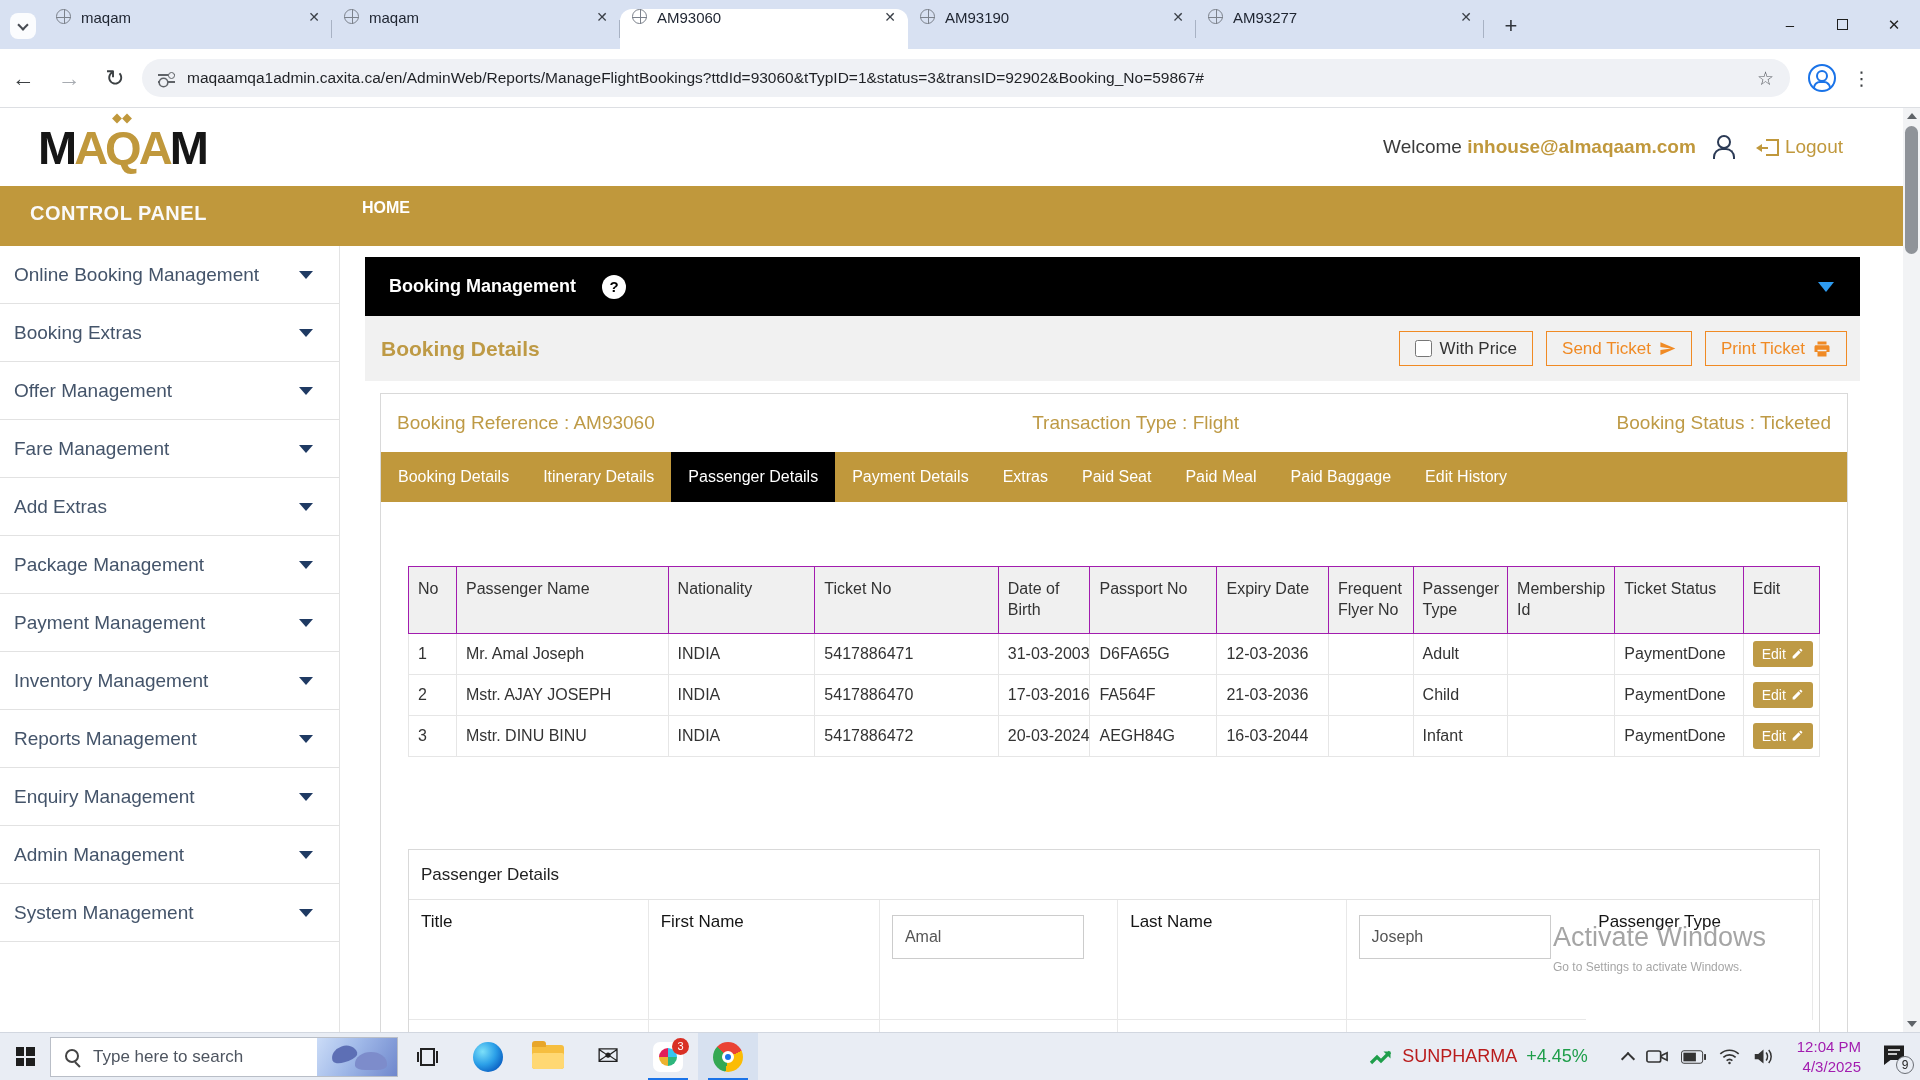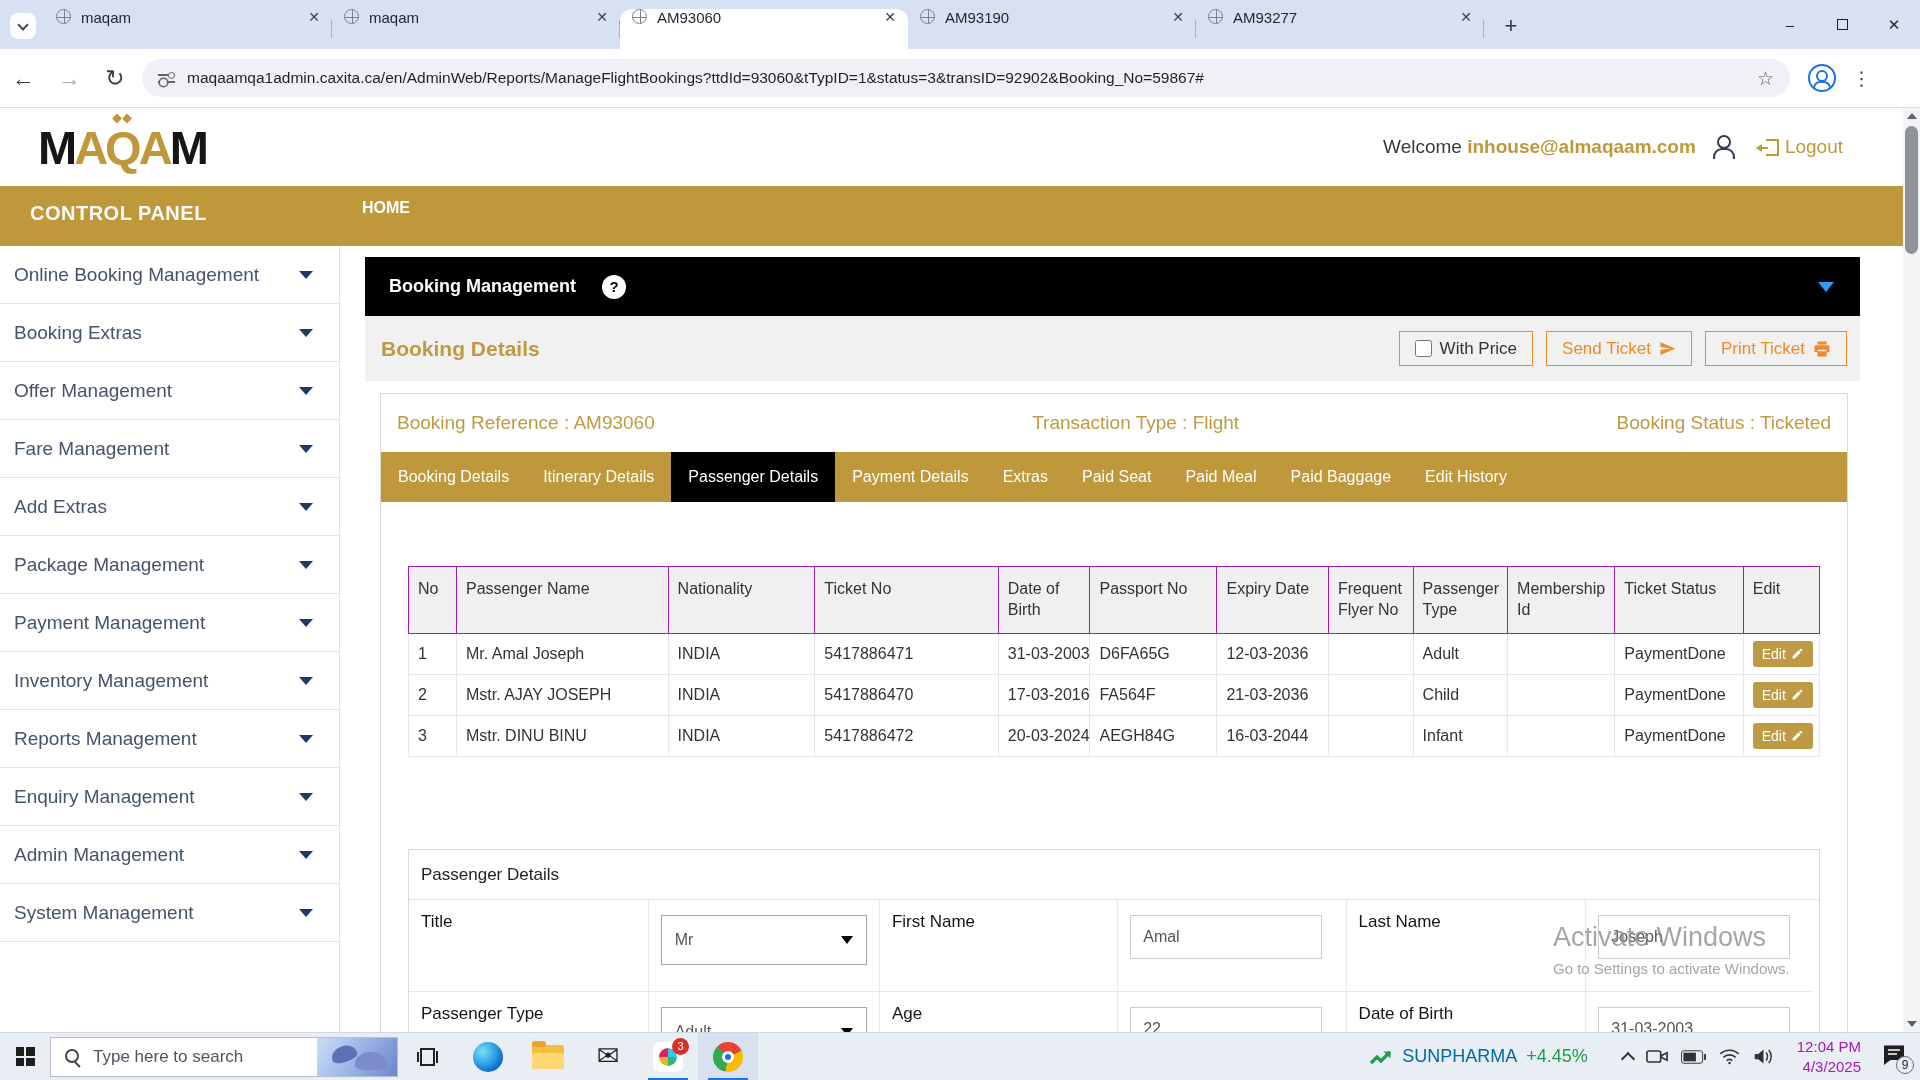--- a/index.html
+++ b/index.html
@@ -97,21 +97,21 @@
   .fcell.lastcol { border-right:none; }
   .fcell.row2 { border-bottom:none; min-height:120px; }
   .flabel { font-size:17px; color:#151515; }
   .fselect { width:100%; max-width:218px; height:50px; border:1px solid #A6A6A6; background:#fff; display:flex; align-items:center; justify-content:space-between; padding:0 13px; font-size:16px; color:#555; margin-top:3px; }
   .sel-caret { width:0; height:0; border-left:6px solid transparent; border-right:6px solid transparent; border-top:8px solid #000; }
   .finput { width:100%; max-width:192px; height:44px; border:1px solid #CCC; padding:0 12px; font-size:16px; color:#555; margin-top:3px; font-family:inherit; background:#fff; }
 
   
   .watermark { position:absolute; left:1553px; top:922px; z-index:40; pointer-events:none; color:#8F8F8F; opacity:.8; }
   .wm1 { font-size:27px; }
-  .wm2 { font-size:15px; margin-top:7px; }
+  .wm2 { font-size:12px; margin-top:7px; }
 
   
   .scrollbar { position:absolute; right:0; top:108px; width:17px; height:924px; background:#F2F3F5; z-index:30; }
   .sb-up, .sb-down { position:absolute; left:0; width:17px; height:16px; display:flex; align-items:center; justify-content:center; }
   .sb-up { top:0; } .sb-down { bottom:0; }
   .sb-up i { width:0; height:0; border-left:5px solid transparent; border-right:5px solid transparent; border-bottom:6px solid #5F6368; }
   .sb-down i { width:0; height:0; border-left:5px solid transparent; border-right:5px solid transparent; border-top:6px solid #5F6368; }
   .sb-thumb { position:absolute; left:2px; right:2px; top:18px; height:128px; background:#8F9399; border-radius:7px; }
 
   
@@ -136,21 +136,21 @@
   .folder-ic::before { content:""; position:absolute; top:-4px; left:0; width:14px; height:6px; background:#E8A62A; border-radius:3px 3px 0 0; }
   .folder-ic::after { content:""; position:absolute; bottom:0; left:0; right:0; height:16px; background:#FFD873; border-radius:2px 2px 3px 3px; }
   .mail-ic { font-size:27px; color:#1F1F1F; line-height:1; }
   .slack-ic { width:30px; height:30px; background:#FFF; border-radius:7px; display:flex; align-items:center; justify-content:center; position:relative; }
   .slack-ic b { width:18px; height:18px; border-radius:50%; background:conic-gradient(#36C5F0 0 90deg, #2EB67D 90deg 180deg, #ECB22E 180deg 270deg, #E01E5A 270deg 360deg); }
   .badge-red { position:absolute; top:-4px; right:-6px; min-width:17px; height:17px; border-radius:50%; background:#D93025; color:#fff; font-size:11px; display:flex; align-items:center; justify-content:center; }
   .chrome-ic { width:30px; height:30px; border-radius:50%; background:conic-gradient(from -45deg, #EA4335 0 110deg, #FBBC05 110deg 235deg, #34A853 235deg 360deg); display:flex; align-items:center; justify-content:center; }
   .chrome-ic i { width:12px; height:12px; background:#1A73E8; border:3.5px solid #FFF; border-radius:50%; }
   .tb-right { margin-left:auto; display:flex; align-items:center; gap:13px; padding-right:10px; }
   .stock { display:flex; align-items:center; gap:9px; margin-right:22px; }
-  .stock-sym { font-size:18px; color:#0369a1; }
+  .stock-sym { font-size:18px; color:#b91c1c; }
   .stock-chg { font-size:18px; color:#1E9E4A; }
   .chev-up { width:10px; height:10px; border-left:2px solid #333; border-top:2px solid #333; transform:rotate(45deg); margin-top:4px; }
   .clock { text-align:right; font-size:15px; color:#a21caf; line-height:1.3; margin-left:10px; }
   .notif { position:relative; margin-left:8px; margin-right:4px; }
   .badge-gray { position:absolute; right:-8px; bottom:-4px; width:18px; height:18px; border-radius:50%; background:#E9EDF4; border:1.5px solid #6B6F76; color:#1F1F1F; font-size:12px; display:flex; align-items:center; justify-content:center; }
 </style>
 </head>
 <body>
 
 <div class="tabstrip">
@@ -425,26 +425,20 @@
                 </button></td>
           </tr>
         </tbody>
       </table>
     </div>
 
     <div class="form-box">
       <div class="form-title">Passenger Details</div>
       <div class="form-grid">
         <div class="fcell"><span class="flabel">Title</span></div>
-        <div class="fcell">
-          <div class="fselect">
-              <span>Mr</span>
-              <i class="sel-caret"></i>
-            </div>
-        </div>
         <div class="fcell"><span class="flabel">First Name</span></div>
         <div class="fcell">
           <input class="finput" value="Amal" style="">
         </div>
         <div class="fcell"><span class="flabel">Last Name</span></div>
         <div class="fcell lastcol">
           <input class="finput" value="Joseph" style="">
         </div>
 
         <div class="fcell row2"><span class="flabel">Passenger Type</span></div>

